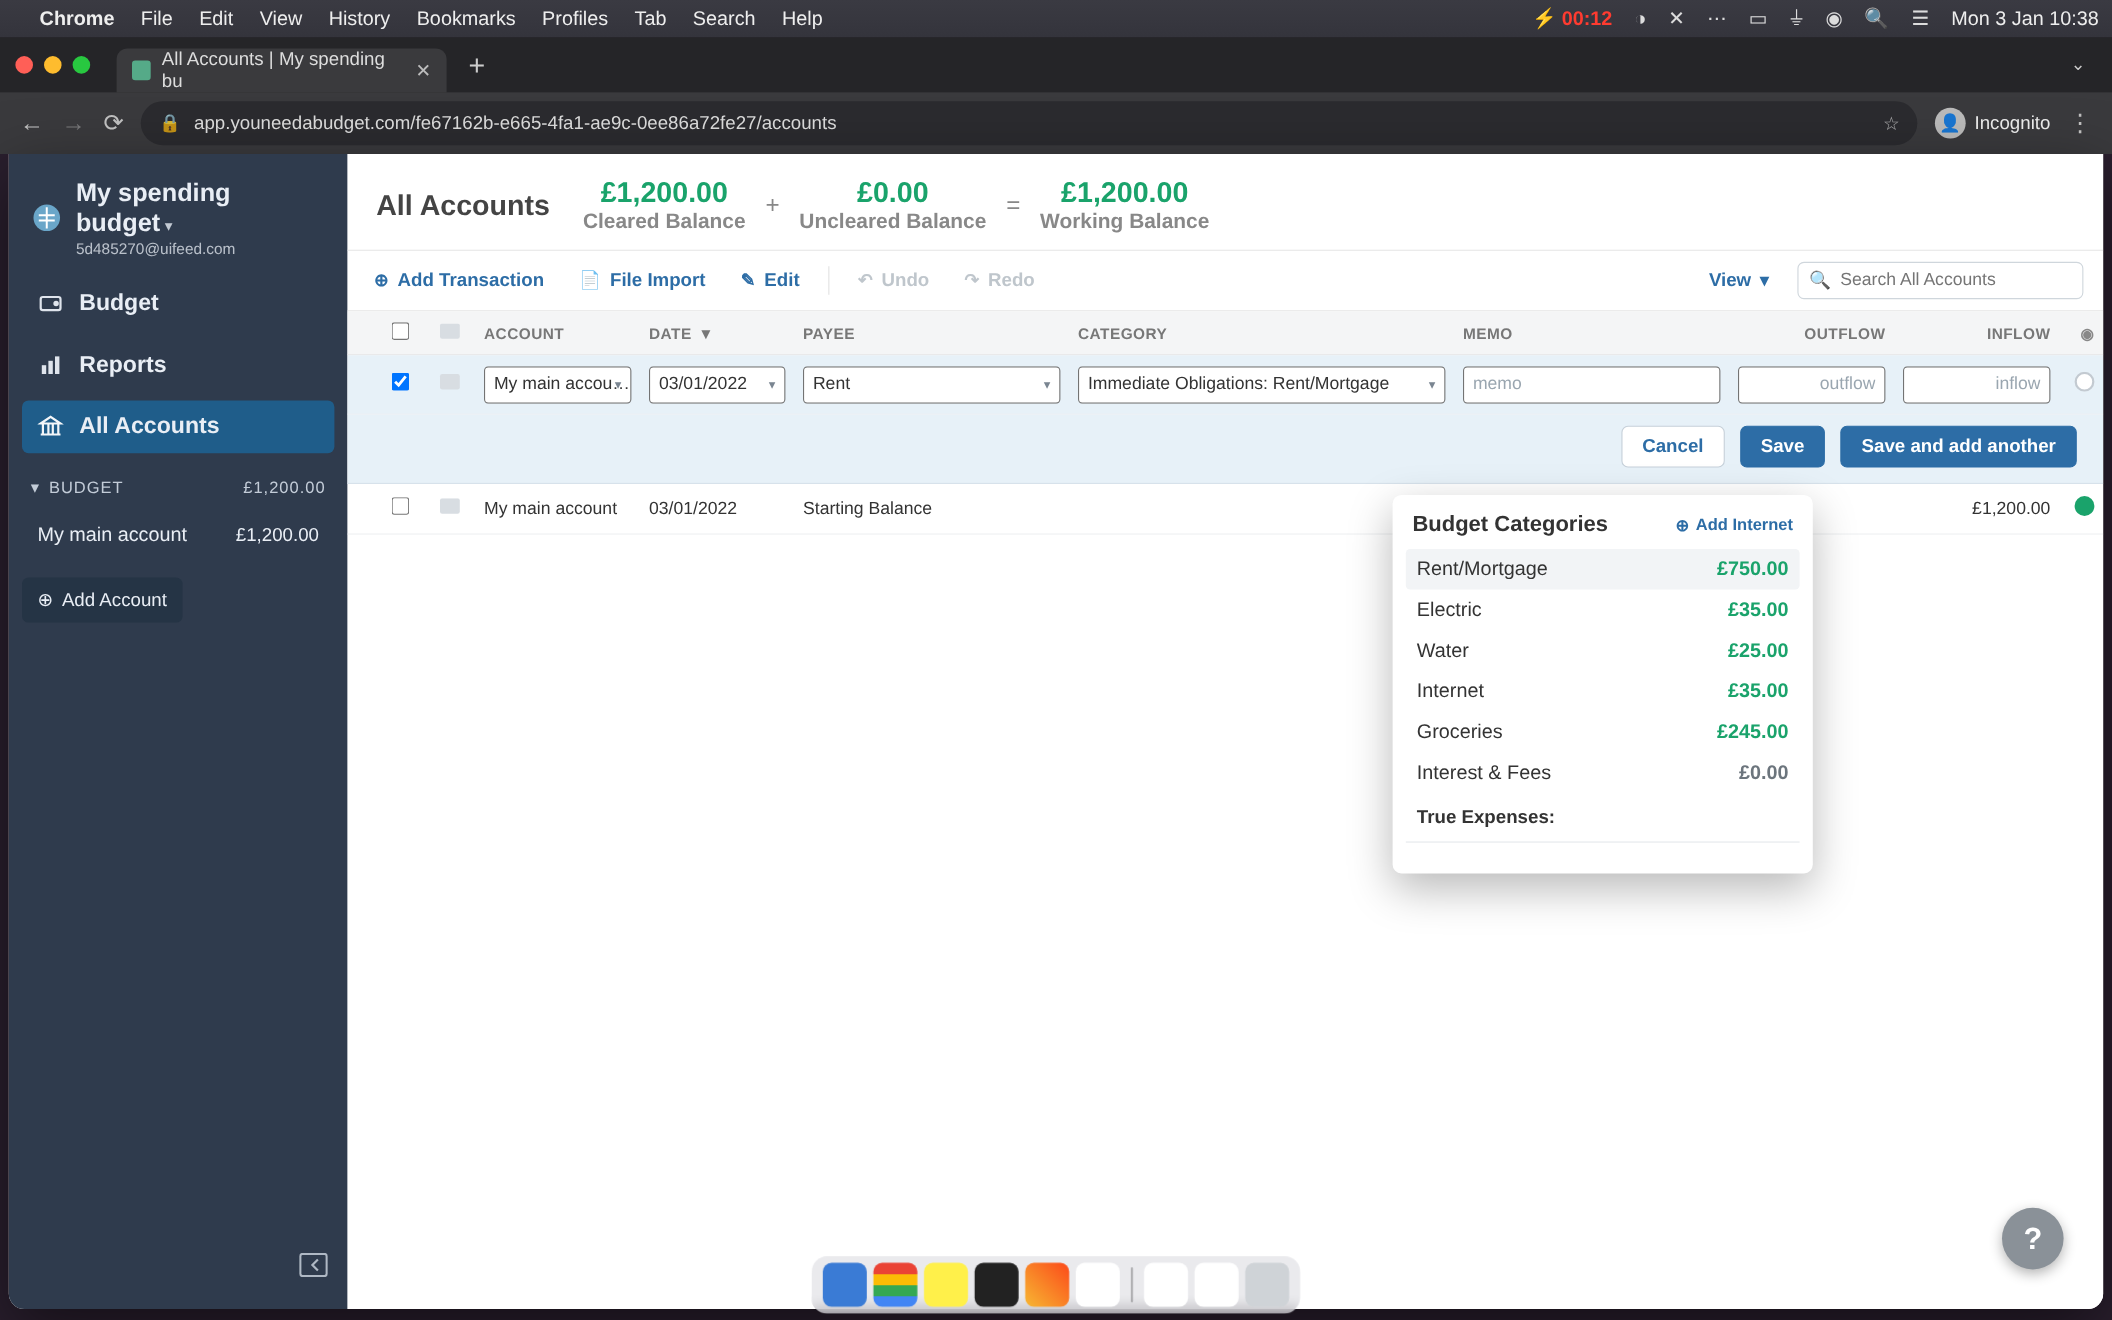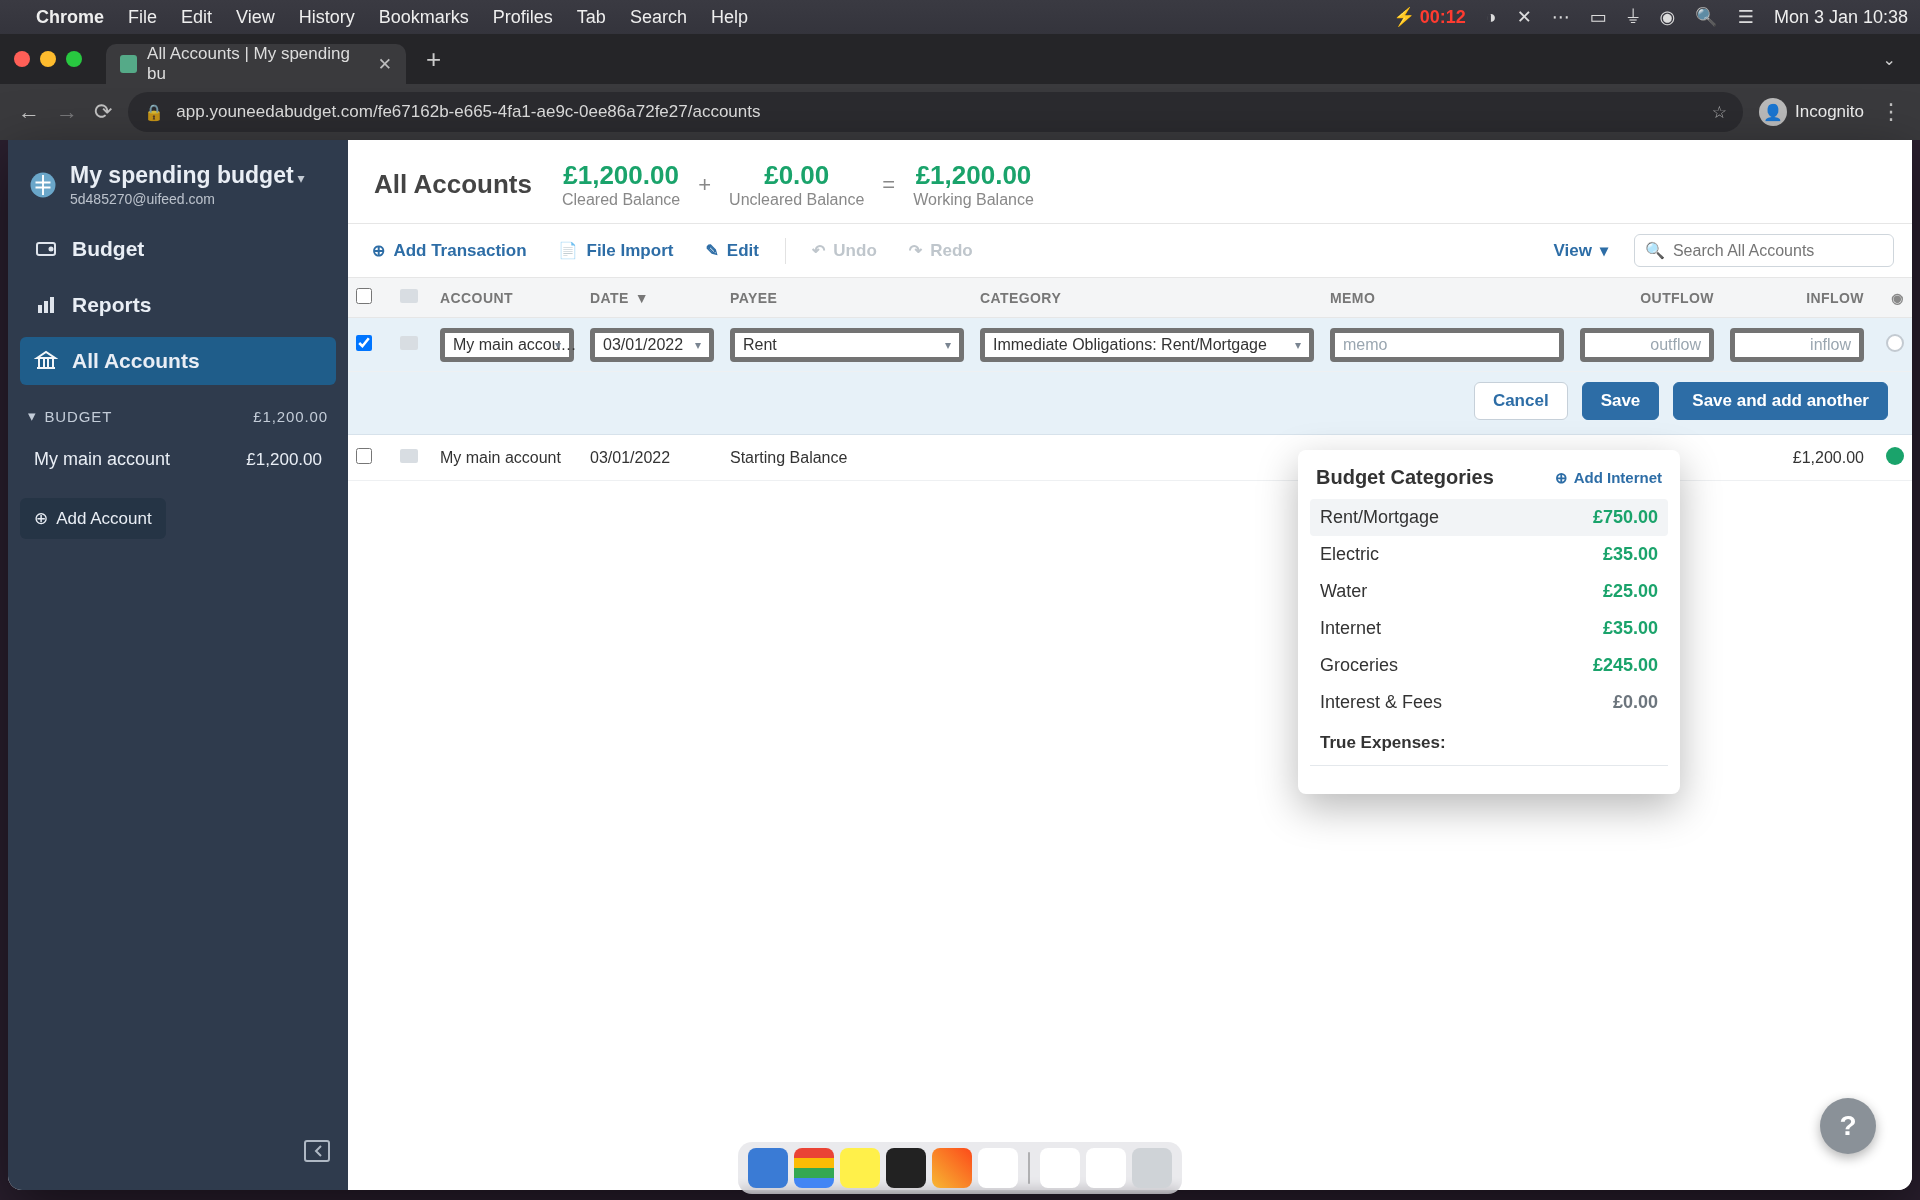--- a/index.html
+++ b/index.html
@@ -60,43 +60,43 @@
   .collapse { margin-top:auto; align-self:flex-end; padding:6px; opacity:.8; }
 
   
   .main { flex:1; display:flex; flex-direction:column; background:#fff; color:#333; position:relative; }
 
   .topbar { display:flex; align-items:center; padding: 20px 26px 14px 26px; gap: 30px; border-bottom: 1px solid #e6e6e6; }
   .topbar h1 { font-size: 26px; font-weight:700; color:#444; }
   .balances { display:flex; align-items:center; gap: 18px; }
   .bal { text-align:center; }
   .bal .val { font-size: 26px; font-weight:700; color:#1aa36b; }
-  .bal .lbl { font-size:16px; color:#888; }
+  .bal .lbl { font-size:19px; color:#888;font-weight:bold; }
   .op { font-size:22px; color:#888; }
 
   .toolbar { display:flex; align-items:center; padding: 10px 18px; gap: 20px; border-bottom: 1px solid #e6e6e6; }
   .tbtn { display:flex; align-items:center; gap:8px; color:#2d6da6; font-size:17px; font-weight:600; cursor:pointer; padding:6px 6px; }
   .tbtn.dim { color:#bfc6cc; cursor:default; }
   .tbtn .ic { font-size:16px; }
   .toolbar .sep { width:1px; height:26px; background:#e2e2e2; }
   .toolbar .spacer { flex:1; }
   .search { display:flex; align-items:center; gap:8px; border:1px solid #cfd6dc; border-radius:6px; padding:6px 10px; width:260px; color:#9aa6b0; }
   .search input { border:0; outline:0; font-size:16px; flex:1; color:#333; }
 
   
   .grid { display:flex; flex-direction:column; font-size:16px; }
-  .grid .hdr, .grid .row { display:grid; grid-template-columns: 44px 40px 150px 140px 250px 350px 250px 150px 150px 40px; align-items:center; }
+  .grid .hdr, .grid .row { display:grid; grid-template-columns: 44px 40px 150px 140px 250px 350px 250px 150px 150px 40px; align-items:center;padding-left:32px; }
   .grid .hdr { background:#f4f5f6; border-bottom:1px solid #e6e6e6; color:#777; font-size:14px; letter-spacing:.03em; font-weight:700; height:40px; }
   .grid .hdr > div, .grid .row > div { padding: 0 8px; overflow:hidden; text-overflow:ellipsis; white-space:nowrap; }
   .grid .hdr .sort { display:flex; align-items:center; gap:6px; }
   .grid .row { height:46px; border-bottom:1px solid #eef0f2; }
   .grid .row.editing { background:#e7f1f8; height:54px; }
   .grid input[type=checkbox] { width:16px; height:16px; }
   .flag { width:18px; height:14px; background:#d8dde2; border-radius:2px; display:inline-block; }
-  .cell-input { height:34px; border:5px solid #737373; border-radius:4px; background:#fff; display:flex; align-items:center; padding:0 8px; font-size:16px; position:relative; }
+  .cell-input { height:34px; border:1px solid #737373; border-radius:4px; background:#fff; display:flex; align-items:center; padding:0 8px; font-size:16px; position:relative; }
   .cell-input.sel::after { content:"▾"; position:absolute; right:8px; color:#7a8591; font-size:12px; }
   .cell-input input { border:0; outline:0; width:100%; font-size:16px; background:transparent; }
   .cell-input input::placeholder { color:#9aa6b0; }
   .right { text-align:right; }
   .cleared-dot { width:18px; height:18px; border-radius:50%; background:#1aa36b; display:inline-block; }
   .cleared-dot.hollow { background:#fff; border:2px solid #c3cad1; }
 
   .row-actions { display:flex; justify-content:flex-end; gap:14px; padding: 10px 24px 14px 0; background:#e7f1f8; border-bottom:1px solid #d7e2eb; }
   .btn { padding: 8px 18px; border-radius:6px; font-size:17px; font-weight:600; cursor:pointer; }
   .btn.ghost { background:#fff; border:1px solid #c6d0d9; color:#2d6da6; }

